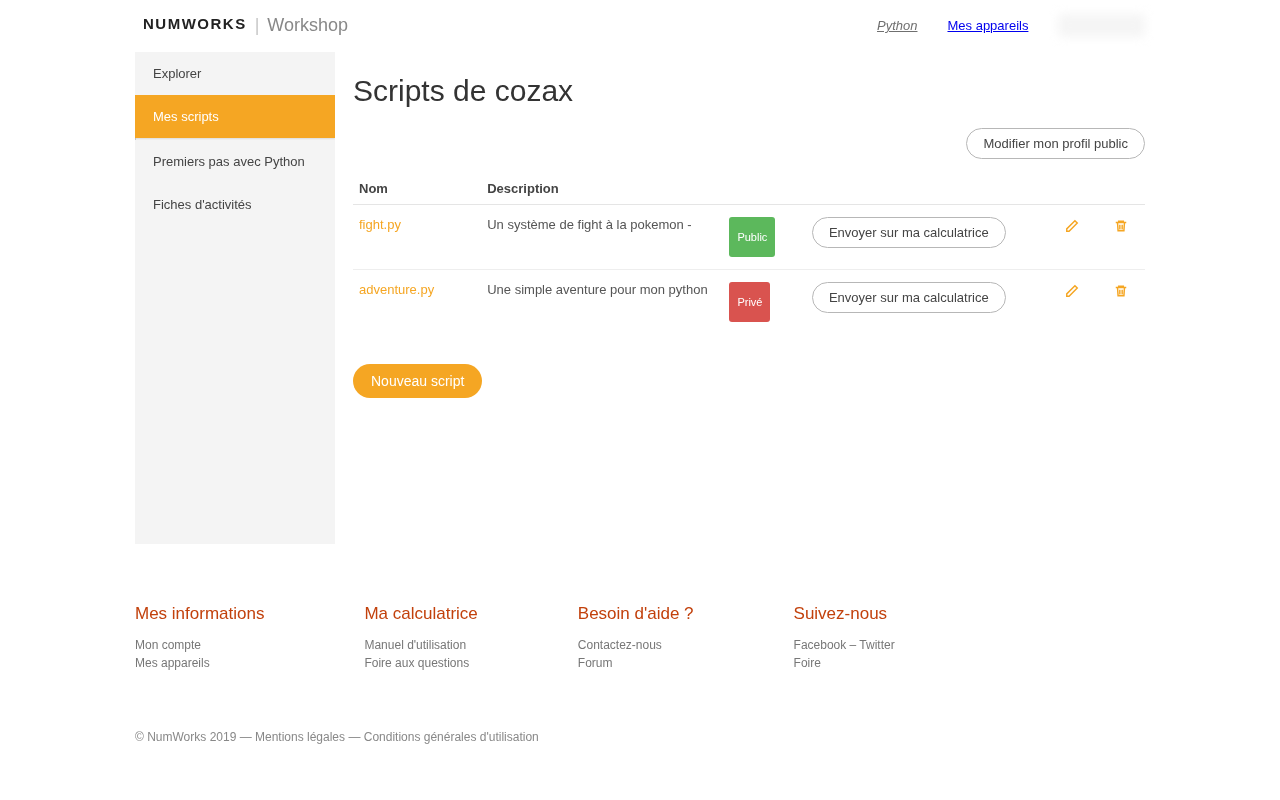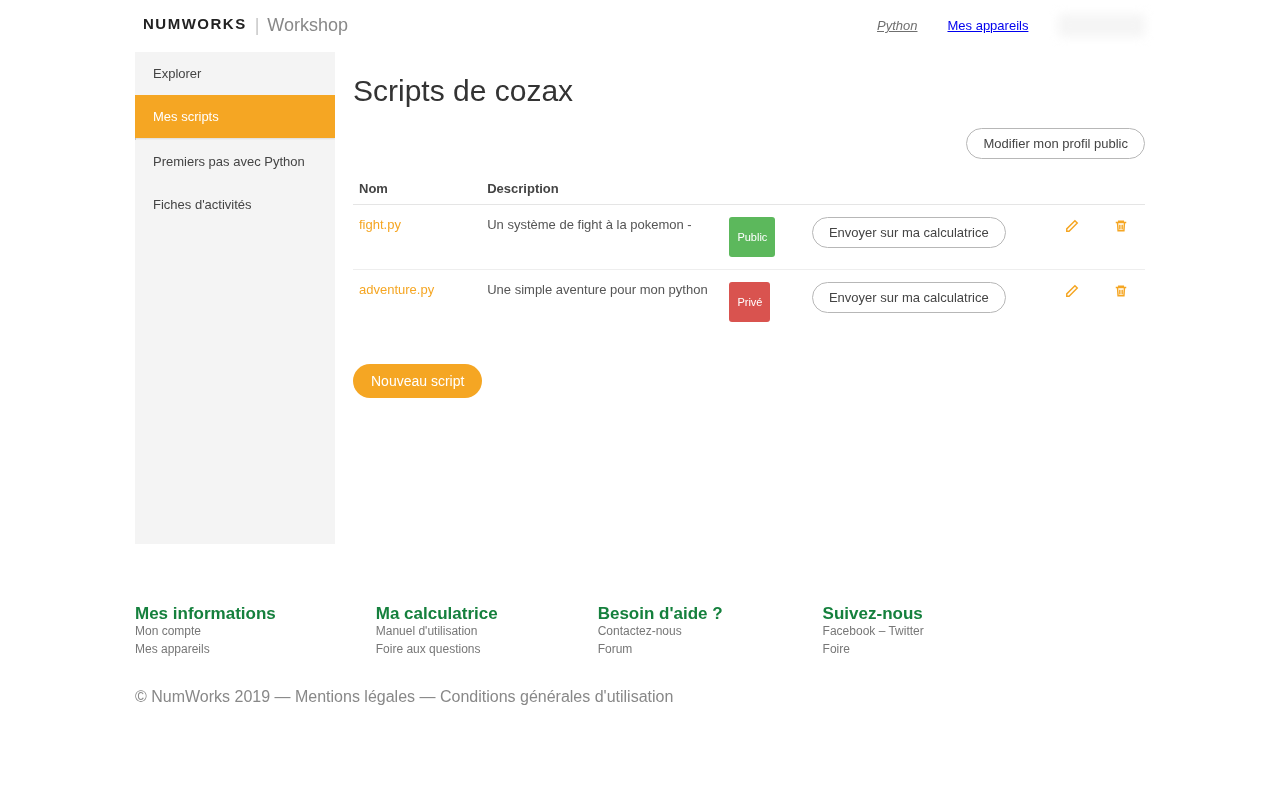--- a/index.html
+++ b/index.html
@@ -31,23 +31,23 @@
     .badge-private { background: #d9534f; }
     .icon-cell { text-align: center; width: 34px; }
     .icon-edit, .icon-trash { color: #f5a623; cursor: pointer; display:inline-block; }
     .btn-primary { background: #f5a623; color: #fff; border: none; border-radius: 18px; padding: 9px 18px; font-size: 14px; cursor: pointer; margin-top: 30px; }
     .col-name { width: 90px; }
     .col-desc { width: 170px; }
     .col-badge { width: 50px; }
     .col-send { width: 170px; }
     .footer { max-width: 1010px; margin: 40px auto 0; padding: 20px 0 40px; }
     .footer-cols { display: flex; gap: 100px; }
-    .footer-col h4 { font-weight: 700; font-size: 17px; color: #15803d; }
+    .footer-col h4 { font-weight: 400; font-size: 17px; color: #c2410c; margin-bottom: 14px; }
     .footer-col a { display: block; font-size: 12px; color: #777; text-decoration: none; margin-bottom: 4px; }
-    .copyright { margin-top: 28px; font-size: 16px; color: #888; }
+    .copyright { margin-top: 56px; font-size: 12px; color: #888; }
     svg { display: inline-block; vertical-align: middle; }
   </style>
 </head>
 <body>
 
 <div class="header">
   <div class="header-left">
     <span class="brand">NUMWORKS</span>
     <span class="divider">|</span>
     <span class="subbrand">Workshop</span>

